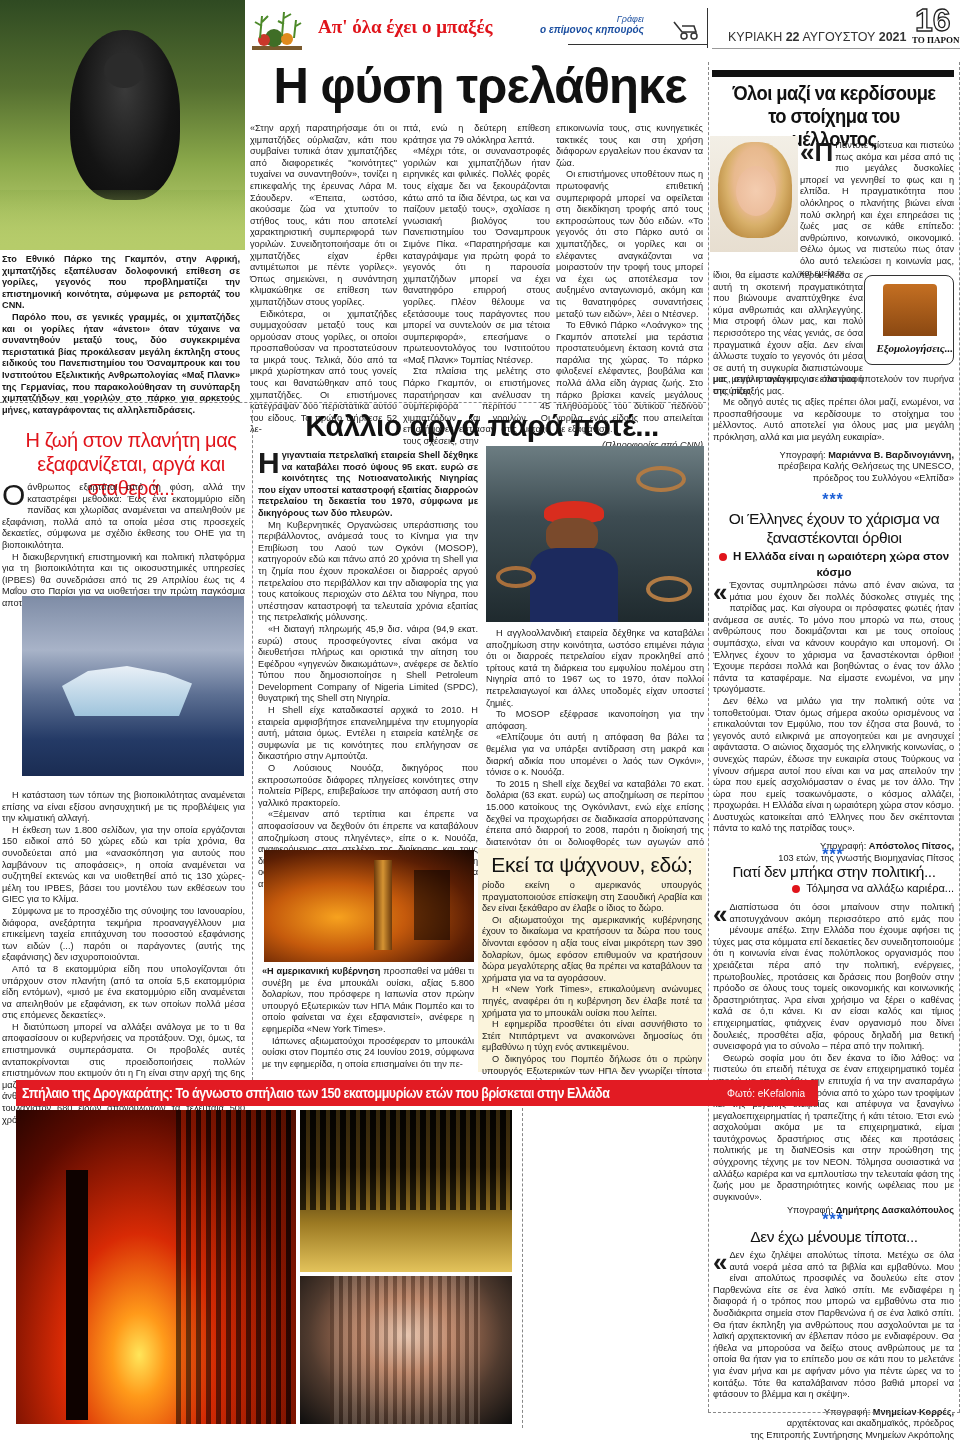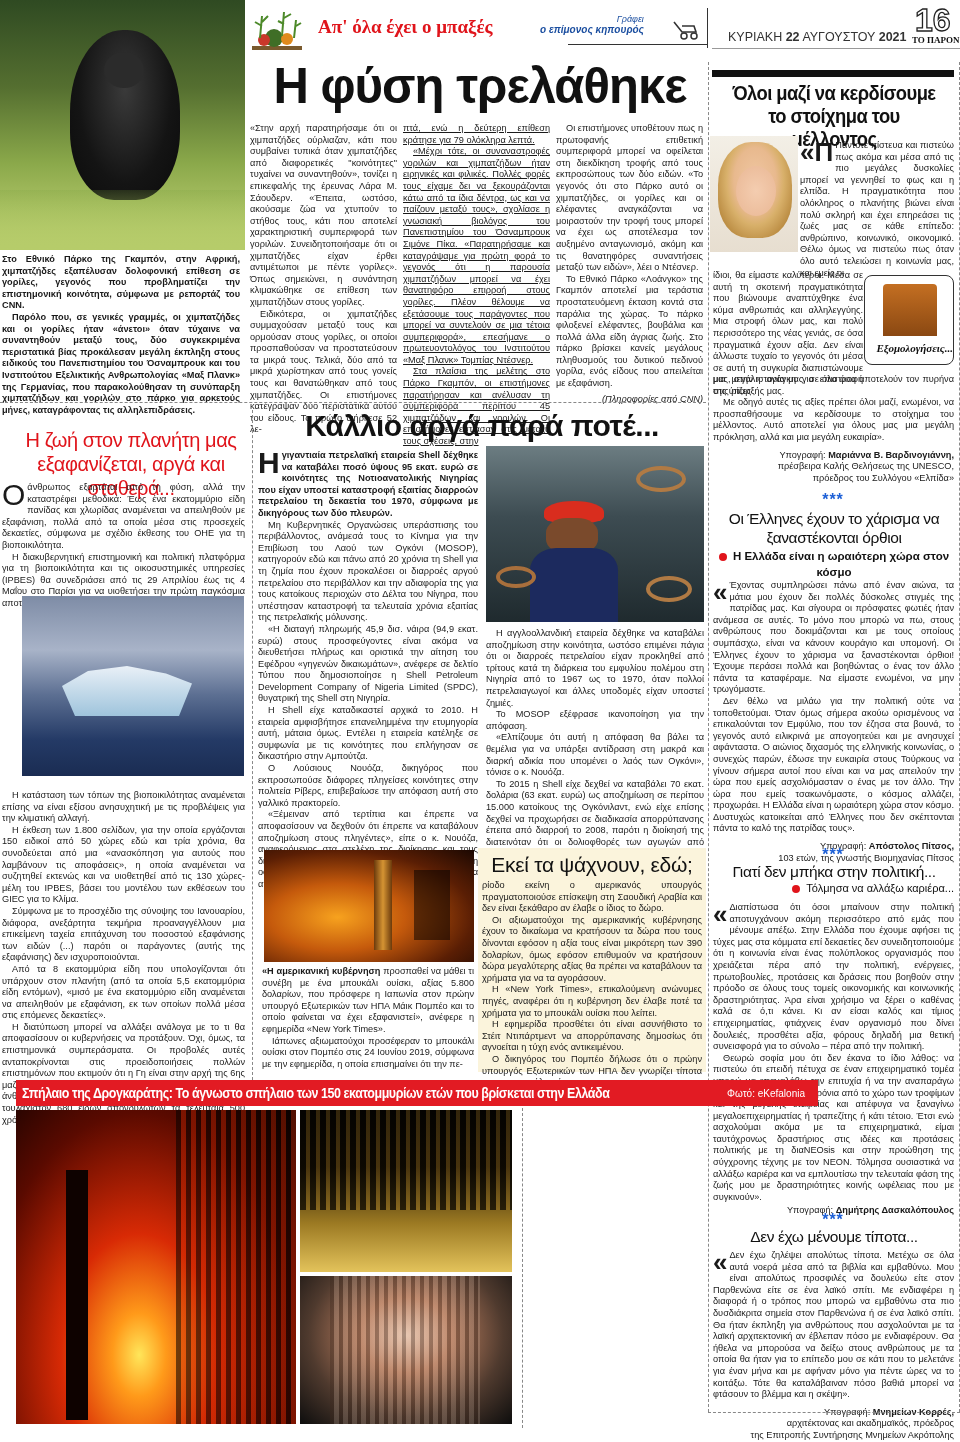--- a/index.html
+++ b/index.html
@@ -67,26 +67,27 @@
   <div>Στο Εθνικό Πάρκο της Γκαμπόν, στην Αφρική, χιμπατζήδες εξαπέλυσαν δολοφονική επίθεση σε γορίλες, γεγονός που προβληματίζει την επιστημονική κοινότητα, σύμφωνα με ρεπορτάζ του CNN.</div>
   <p>Παρόλο που, σε γενικές γραμμές, οι χιμπατζήδες και οι γορίλες ήταν «άνετοι» όταν τύχαινε να συναντηθούν μεταξύ τους, δύο συγκεκριμένα περιστατικά βίας προκάλεσαν μεγάλη έκπληξη στους ειδικούς του Πανεπιστημίου του Όσναμπρουκ και του Ινστιτούτου Εξελικτικής Ανθρωπολογίας «Μαξ Πλανκ» της Γερμανίας, που παρακολούθησαν τη συνύπαρξη χιμπατζήδων και γοριλών στο πάρκο για αρκετούς μήνες, καταγράφοντας τις αλληλεπιδράσεις.</p>
 </div>
 
 <div class="abs" style="left:260px;top:56px;width:440px;text-align:center;font-size:50px;font-weight:bold;letter-spacing:-1px;font-family:'Liberation Sans',sans-serif;transform:scaleX(0.98);line-height:60px;">Η φύση τρελάθηκε</div>
 
 <div class="col txt" style="left:250px;top:123px;width:147px;">
   <div>«Στην αρχή παρατηρήσαμε ότι οι χιμπατζήδες ούρλιαζαν, κάτι που συμβαίνει τυπικά όταν χιμπατζήδες από διαφορετικές "κοινότητες" τυχαίνει να συναντηθούν», τονίζει η επικεφαλής της έρευνας Λάρα Μ. Σάουδερν. «Έπειτα, ωστόσο, ακούσαμε ζώα να χτυπούν το στήθος τους, κάτι που αποτελεί χαρακτηριστική συμπεριφορά των γοριλών. Συνειδητοποιήσαμε ότι οι χιμπατζήδες είχαν έρθει αντιμέτωποι με πέντε γορίλες». Όπως σημειώνει, η συνάντηση κλιμακώθηκε σε επίθεση των χιμπατζήδων στους γορίλες.</div>
   <p>Ειδικότερα, οι χιμπατζήδες συμμαχούσαν μεταξύ τους και ορμούσαν στους γορίλες, οι οποίοι προσπαθούσαν να προστατεύσουν τα μικρά τους. Τελικά, δύο από τα μικρά χωρίστηκαν από τους γονείς τους και θανατώθηκαν από τους χιμπατζήδες. Οι επιστήμονες κατέγραψαν δύο περιστατικά αυτού του είδους. Το πρώτο διήρκεσε 52 λε-</p>
 </div>
-<div class="col txt" style="left:403px;top:123px;width:147px;text-decoration:underline;">
+<div class="col txt" style="left:403px;top:123px;width:147px;">
   <div>πτά, ενώ η δεύτερη επίθεση κράτησε για 79 ολόκληρα λεπτά.</div>
   <p>«Μέχρι τότε, οι συναναστροφές γοριλών και χιμπατζήδων ήταν ειρηνικές και φιλικές. Πολλές φορές τους είχαμε δει να ξεκουράζονται κάτω από τα ίδια δέντρα, ως και να παίζουν μεταξύ τους», σχολίασε η γνωσιακή βιολόγος του Πανεπιστημίου του Όσναμπρουκ Σιμόνε Πίκα. «Παρατηρήσαμε και καταγράψαμε για πρώτη φορά το γεγονός ότι η παρουσία χιμπατζήδων μπορεί να έχει θανατηφόρο επιρροή στους γορίλες. Πλέον θέλουμε να εξετάσουμε τους παράγοντες που μπορεί να συντελούν σε μια τέτοια συμπεριφορά», επεσήμανε ο πρωτευοντολόγος του Ινστιτούτου «Μαξ Πλανκ» Τομπίας Ντέσνερ.</p>
   <p>Στα πλαίσια της μελέτης στο Πάρκο Γκαμπόν, οι επιστήμονες παρατήρησαν και ανέλυσαν τη συμπεριφορά περίπου 45 χιμπατζήδων και γοριλών. Οι επιστήμονες εστίασαν στις μεταξύ τους σχέσεις, στην</p>
 </div>
 <div class="col txt" style="left:556px;top:123px;width:147px;">
+  <div>επικοινωνία τους, στις κυνηγετικές τακτικές τους και στη χρήση διάφορων εργαλείων που έκαναν τα ζώα.</div>
   <p>Οι επιστήμονες υποθέτουν πως η πρωτοφανής επιθετική συμπεριφορά μπορεί να οφείλεται στη διεκδίκηση τροφής από τους εκπροσώπους των δύο ειδών. «Το γεγονός ότι στο Πάρκο αυτό οι χιμπατζήδες, οι γορίλες και οι ελέφαντες αναγκάζονται να μοιραστούν την τροφή τους μπορεί να έχει ως αποτέλεσμα τον αυξημένο ανταγωνισμό, ακόμη και τις θανατηφόρες συναντήσεις μεταξύ των ειδών», λέει ο Ντέσνερ.</p>
   <p>Το Εθνικό Πάρκο «Λοάνγκο» της Γκαμπόν αποτελεί μια τεράστια προστατευόμενη έκταση κοντά στα παράλια της χώρας. Το πάρκο φιλοξενεί ελέφαντες, βουβάλια και πολλά άλλα είδη άγριας ζωής. Στο πάρκο βρίσκει κανείς μεγάλους πληθυσμούς του δυτικού πεδινού γορίλα, ενός είδους που απειλείται με εξαφάνιση.</p>
   <div class="sig" style="font-style:italic;margin-top:4px;">(Πληροφορίες από CNN)</div>
 </div>
 
 <div class="dash-h" style="left:0;top:402px;width:706px;"></div>
 
 <div class="dash-v" style="left:708px;top:62px;height:1350px;"></div>
 <div class="dash-v" style="left:959px;top:62px;height:1350px;"></div>
 <div class="abs" style="left:712px;top:70px;width:242px;height:7px;background:#111;"></div>
@@ -223,21 +224,21 @@
 <div class="abs" style="left:478px;top:852px;width:228px;text-align:center;font-size:21px;line-height:26px;letter-spacing:-0.3px;">Εκεί τα ψάχνουν, εδώ;</div>
 
 <div class="col txt" style="left:262px;top:966px;width:212px;">
   <span><b>«Η αμερικανική κυβέρνηση</b><span> προσπαθεί να μάθει τι συνέβη με ένα μπουκάλι ουίσκι, αξίας 5.800 δολαρίων, που πρόσφερε η Ιαπωνία στον πρώην υπουργό Εξωτερικών των ΗΠΑ Μάικ Πομπέο και το οποίο φαίνεται να έχει εξαφανιστεί», ανέφερε η εφημερίδα «New York Times».</span></span>
   <p>Ιάπωνες αξιωματούχοι προσέφεραν το μπουκάλι ουίσκι στον Πομπέο στις 24 Ιουνίου 2019, σύμφωνα με την εφημερίδα, η οποία επισημαίνει ότι την πε-</p>
 </div>
 <div class="col txt" style="left:482px;top:880px;width:220px;">
   <div>ρίοδο εκείνη ο αμερικανός υπουργός πραγματοποιούσε επίσκεψη στη Σαουδική Αραβία και δεν είναι ξεκάθαρο αν έλαβε ο ίδιος το δώρο.</div>
   <p>Οι αξιωματούχοι της αμερικανικής κυβέρνησης έχουν το δικαίωμα να κρατήσουν τα δώρα που τους δίνονται εφόσον η αξία τους είναι μικρότερη των 390 δολαρίων, όμως εφόσον επιθυμούν να κρατήσουν δώρα μεγαλύτερης αξίας θα πρέπει να καταβάλουν τα χρήματα για να τα αγοράσουν.</p>
   <p>Η «New York Times», επικαλούμενη ανώνυμες πηγές, αναφέρει ότι η κυβέρνηση δεν έλαβε ποτέ τα χρήματα για το μπουκάλι ουίσκι που λείπει.</p>
-  <p>Η εφημερίδα προσθέτει ότι είναι ασυνήθιστο το Στέιτ Ντιπάρτμεντ να απορρύπανσης δημοσίως ότι αγνοείται η τύχη ενός αντικειμένου.</p>
+  <p>Η εφημερίδα προσθέτει ότι είναι ασυνήθιστο το Στέιτ Ντιπάρτμεντ να ανακοινώνει δημοσίως ότι εμβαθύνω η τύχη ενός αντικειμένου.</p>
   <p>Ο δικηγόρος του Πομπέο δήλωσε ότι ο πρώην υπουργός Εξωτερικών των ΗΠΑ δεν γνωρίζει τίποτα για το μπουκάλι ουίσκι.</p>
 </div>
 
 <div class="abs" style="left:16px;top:1080px;width:802px;height:26px;background:#e21b23;color:#fff;display:flex;align-items:center;padding:0 6px;white-space:nowrap;overflow:hidden;">
   <span style="font-size:14.5px;font-weight:bold;letter-spacing:-0.5px;transform:scaleX(0.86);transform-origin:left center;display:inline-block;">Σπήλαιο της Δρογκαράτης: Το άγνωστο σπήλαιο των 150 εκατομμυρίων ετών που βρίσκεται στην Ελλάδα</span>
   <span style="font-size:10px;position:absolute;right:13px;">Φωτό: eKefalonia</span>
 </div>
 
 <div class="photo" style="left:16px;top:1110px;width:280px;height:314px;background:radial-gradient(ellipse at 44% 78%,#ffe65a 0%,#ff9a1a 12%,#d82a05 35%,#5a0a00 70%,#120200 100%);">
   <div style="position:absolute;left:50px;top:60px;width:22px;height:250px;background:#0e0200;"></div>

